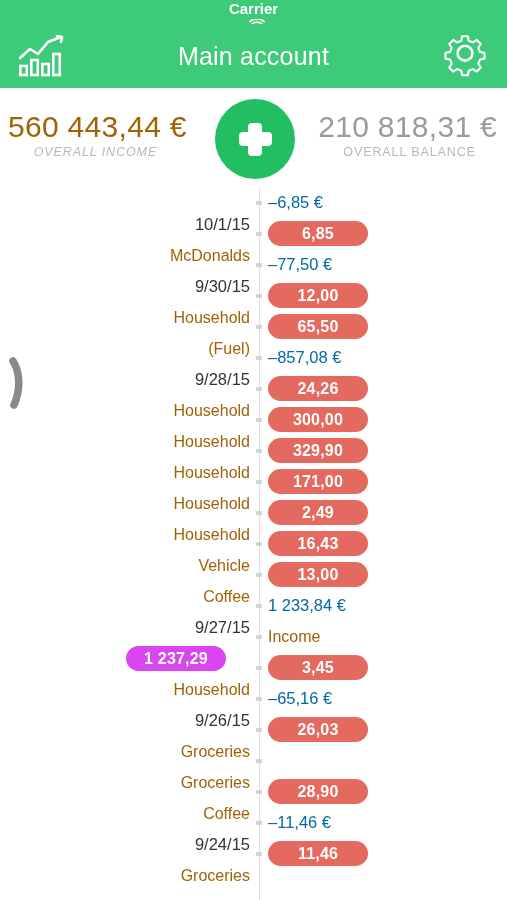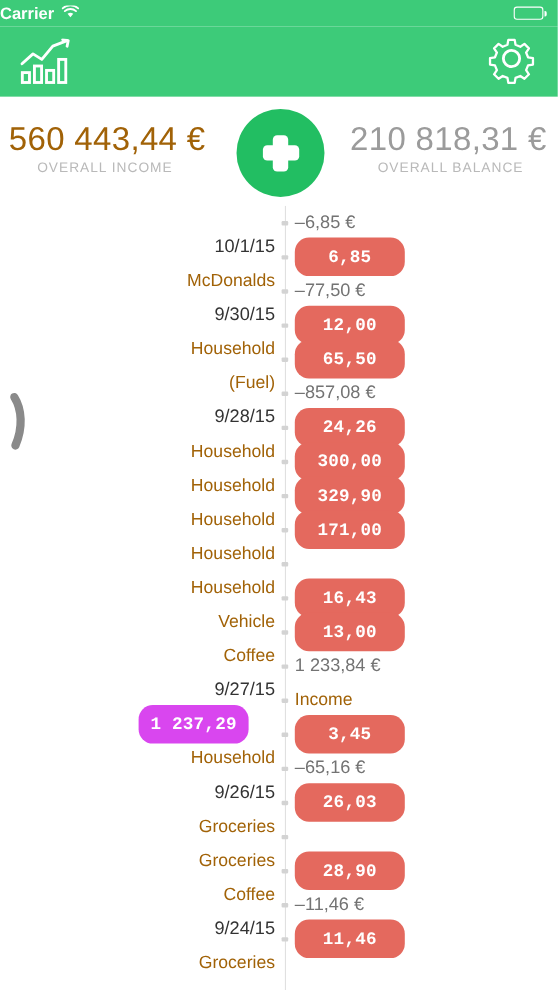--- a/index.html
+++ b/index.html
@@ -8,21 +8,21 @@
     font-family:"Liberation Sans", sans-serif;
     background:#ffffff;
     overflow:hidden;
     position:relative;
   }
 
   
   #status-bar {
     height:24px; background:#3DCB79; color:#ffffff;
     display:flex; align-items:center; position:relative;
-    font-size:15px; font-weight:bold;
+    font-size:15px; font-weight:bold;flex-direction:column;
   }
   #wifi-icon { margin-left:7px; display:block; }
   #status-time {
     position:absolute; left:0; right:0; text-align:center;
     font-size:15px; font-weight:bold; pointer-events:none;
   }
   #status-right { margin-left:auto; margin-right:10px; display:flex; align-items:center; }
   .battery-body {
     width:27px; height:12px; border:1.6px solid #ffffff;
     border-radius:3px; padding:1.3px;
@@ -55,21 +55,21 @@
   #balance-block { right:10px; text-align:right; }
   .summary-amount {
     font-size:30px; font-weight:400; white-space:nowrap; letter-spacing:.3px;
   }
   #income-amount { color:#a16207; }
   #balance-amount { color:#9b9b9b; }
   .summary-caption {
     font-size:12.5px; color:#b9b9b9; letter-spacing:.9px;
     margin-top:1px;
   }
-  #income-caption { text-align:center; padding-right:4px; }
+  #income-caption { text-align:center; padding-right:4px;font-style:italic; }
   #balance-caption { text-align:center; padding-left:4px; }
 
   #add-button {
     position:absolute; left:215px; top:11px;
     width:80px; height:80px; border-radius:50%;
     background:#22BE62; z-index:5;
   }
   #add-button::before, #add-button::after {
     content:""; position:absolute; background:#ffffff; border-radius:4px;
   }
@@ -97,33 +97,32 @@
     position:absolute; right:calc(100% - 250px); 
     width:200px; text-align:right;margin-top:44px;
   }
   .row-right { position:absolute; left:268px; }
 
   
   .row-date .date-label {
     font-size:16.5px; color:#333333; font-weight:400;
   }
   .row-date .date-total {
-    font-size:16.5px; color:#737373; font-weight:400;
+    font-size:16.5px; color:#0369a1; font-weight:400;
   }
 
   
   .cat-label {
     font-size:16px; color:#a16207; font-weight:400;
   }
   .pill {
     display:inline-flex; align-items:center; justify-content:center;
-    width:100px; height:35px; border-radius:13px;
+    width:100px; height:25px; border-radius:13px;
     color:#ffffff; font-size:16px; font-weight:bold;
     letter-spacing:.2px;
-    font-family:Liberation Mono, monospace;
   }
   .pill-expense { background:#E4695E; }
   .pill-income  { background:#d946ef; }
 
   
   .row-income .row-left  { right:calc(100% - 226px); width:160px; text-align:right; }
   .row-income .row-right { left:268px; }
 
   
   #drag-handle {
@@ -156,20 +155,21 @@
         <path d="M41 1 L46 2 L45 7"></path>
       </g>
       <g stroke="#fff" fill="none" stroke-width="2.6">
         <rect x="4.3" y="31" width="6.5" height="9"></rect>
         <rect x="15.3" y="25" width="6.5" height="15"></rect>
         <rect x="26.3" y="29" width="6.5" height="11"></rect>
         <rect x="37.3" y="19" width="6.5" height="21"></rect>
       </g>
     </svg>
   </span>
+  <span id="nav-title">Main account</span>
   <span id="settings-button">
     <svg width="52" height="50" viewBox="0 0 52 50">
       <g transform="translate(26,25)" stroke="#fff" fill="none" stroke-width="2.6" stroke-linejoin="round">
         <path d="M-3.6,-21.2 L3.6,-21.2 L4.6,-15.6 L10.0,-13.4 L14.7,-16.6 L19.8,-11.5 L16.6,-6.8 L18.8,-1.4 L24.4,-0.4 L24.4,6.8 L18.8,7.8 L16.6,13.2 L19.8,17.9 L14.7,23.0 L10.0,19.8 L4.6,22.0 L3.6,27.6 L-3.6,27.6 L-4.6,22.0 L-10.0,19.8 L-14.7,23.0 L-19.8,17.9 L-16.6,13.2 L-18.8,7.8 L-24.4,6.8 L-24.4,-0.4 L-18.8,-1.4 L-16.6,-6.8 L-19.8,-11.5 L-14.7,-16.6 L-10.0,-13.4 L-4.6,-15.6 Z" transform="scale(0.80) translate(0,-3.5)"></path>
         <circle cx="0" cy="-2.8" r="7.4"></circle>
       </g>
     </svg>
   </span>
 </div>
 
@@ -234,20 +234,21 @@
         <div class="row-right"><span class="pill pill-expense">329,90</span></div>
       </div>
       <div class="row row-expense">
         <div class="tick"></div>
         <div class="row-left"><span class="cat-label">Household</span></div>
         <div class="row-right"><span class="pill pill-expense">171,00</span></div>
       </div>
       <div class="row row-expense">
         <div class="tick"></div>
         <div class="row-left"><span class="cat-label">Household</span></div>
+        <div class="row-right"><span class="pill pill-expense">2,49</span></div>
       </div>
       <div class="row row-expense">
         <div class="tick"></div>
         <div class="row-left"><span class="cat-label">Vehicle</span></div>
         <div class="row-right"><span class="pill pill-expense">16,43</span></div>
       </div>
       <div class="row row-expense">
         <div class="tick"></div>
         <div class="row-left"><span class="cat-label">Coffee</span></div>
         <div class="row-right"><span class="pill pill-expense">13,00</span></div>

